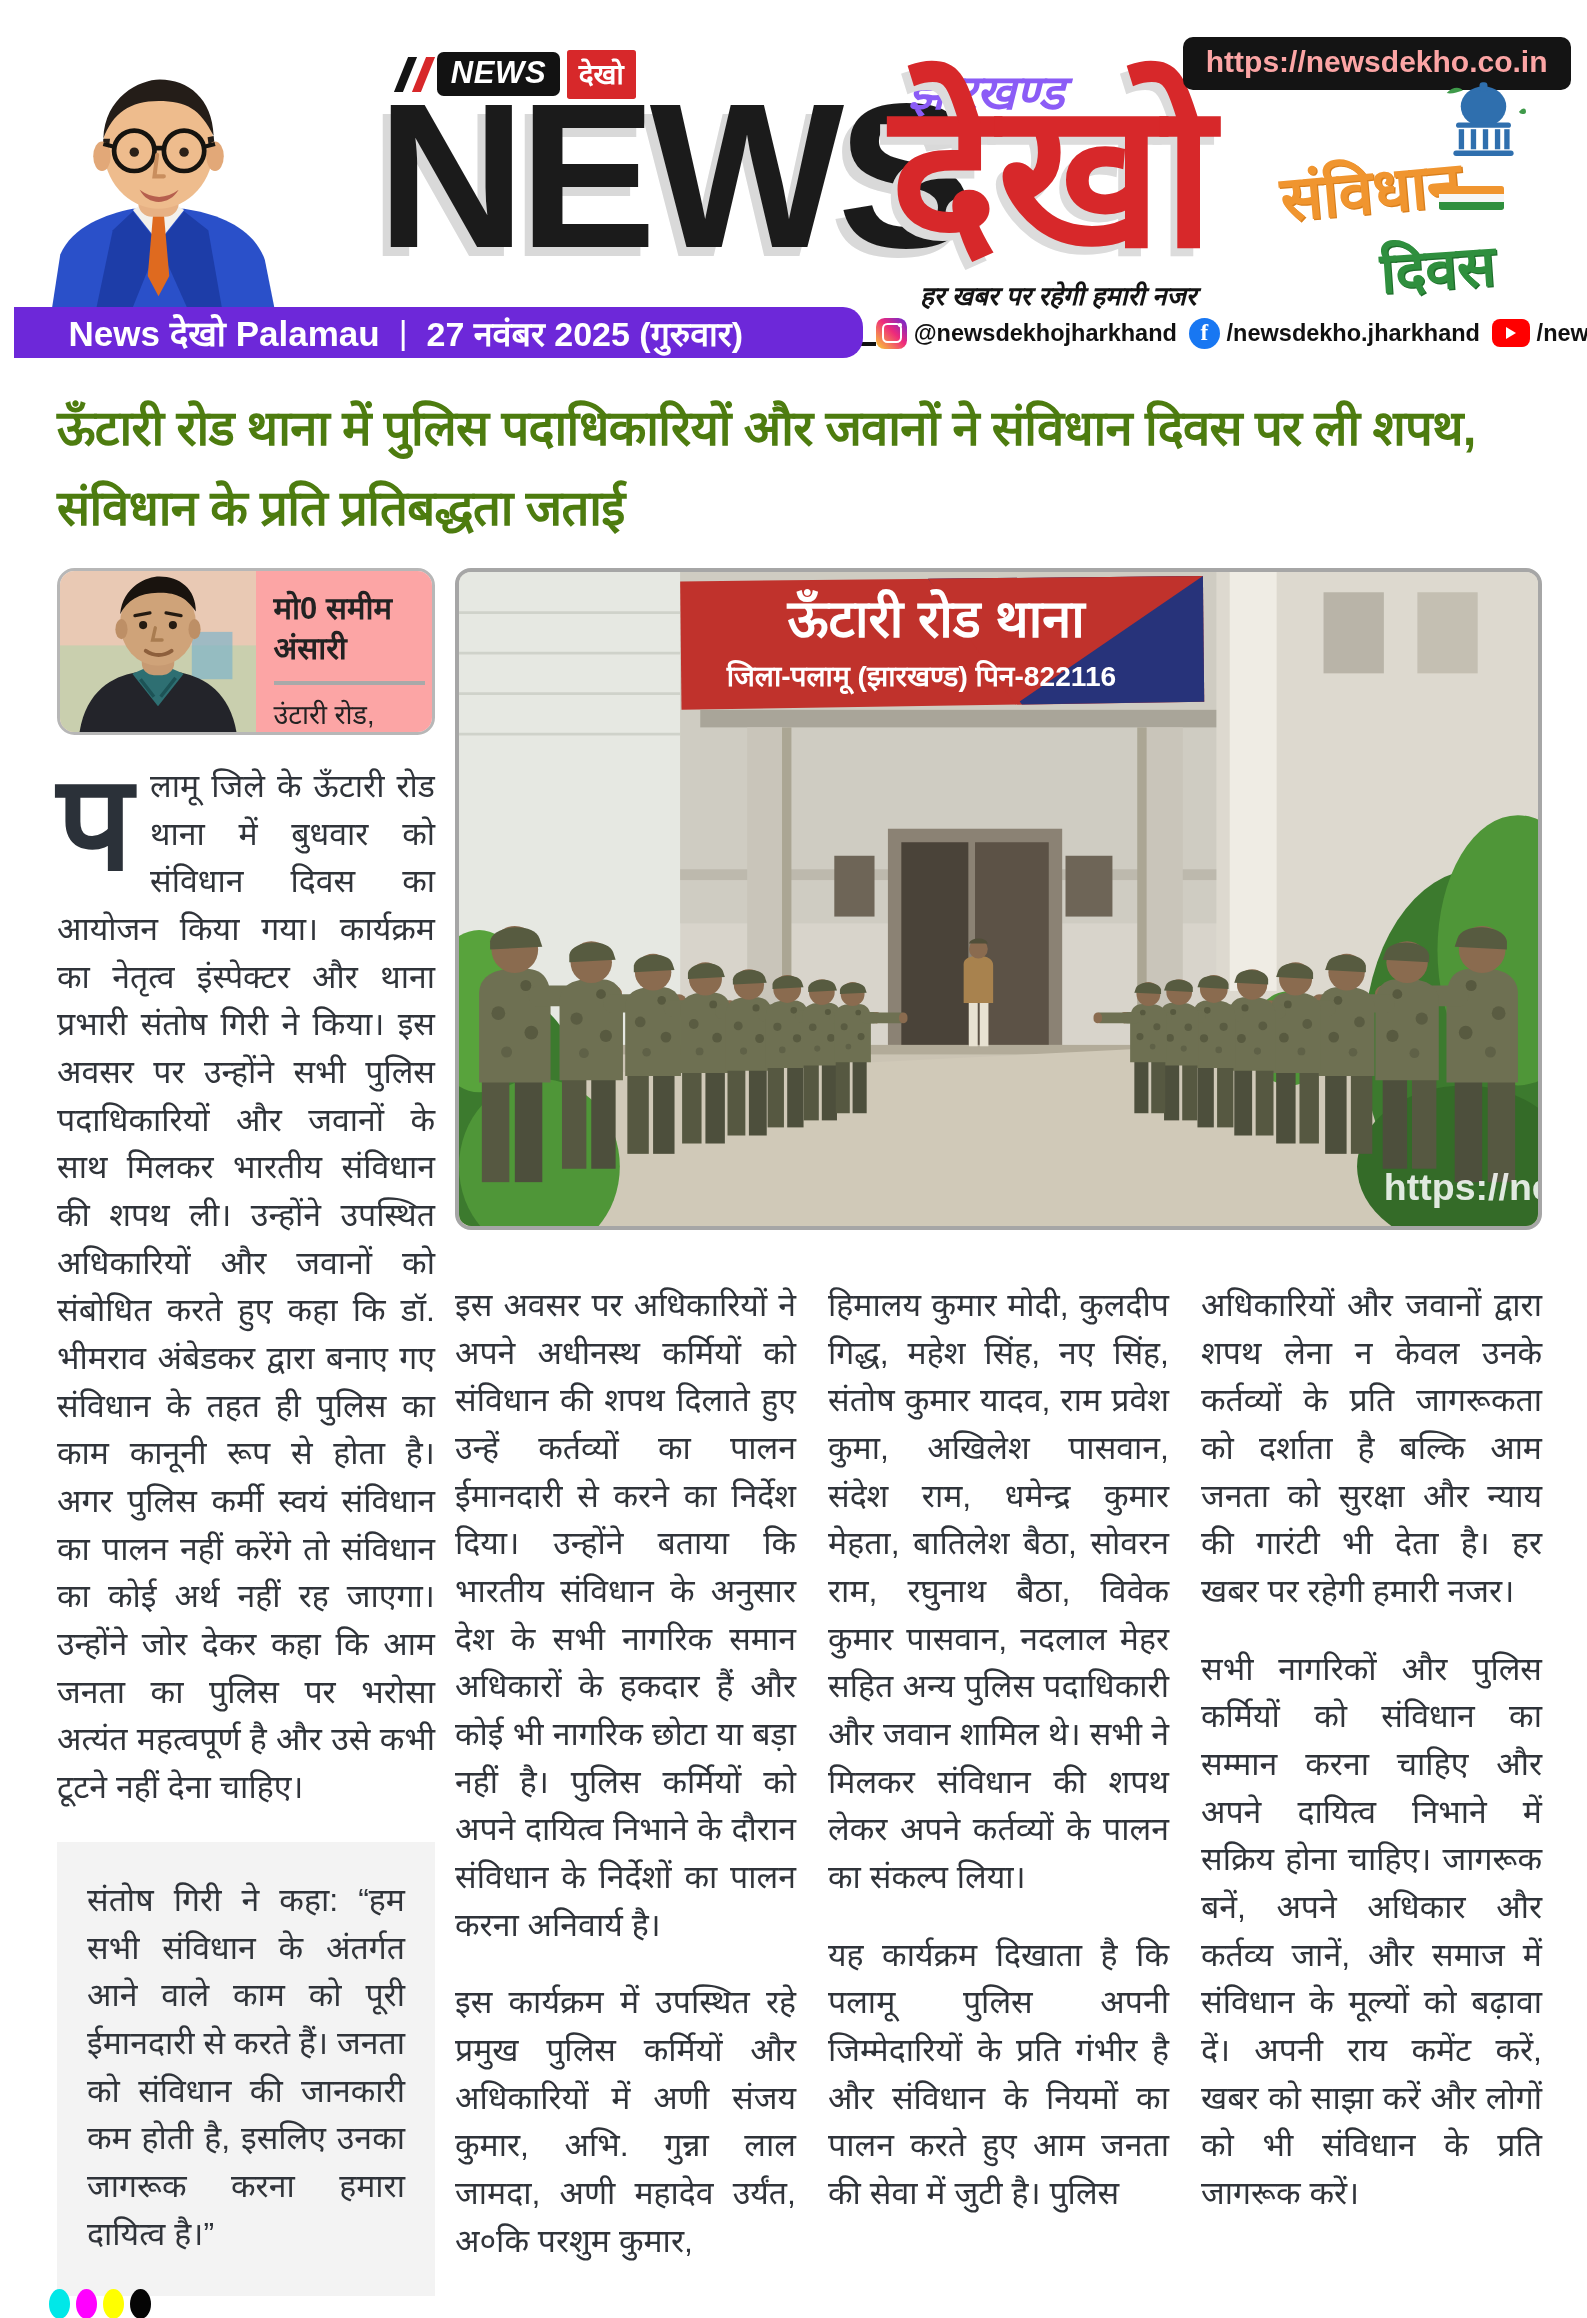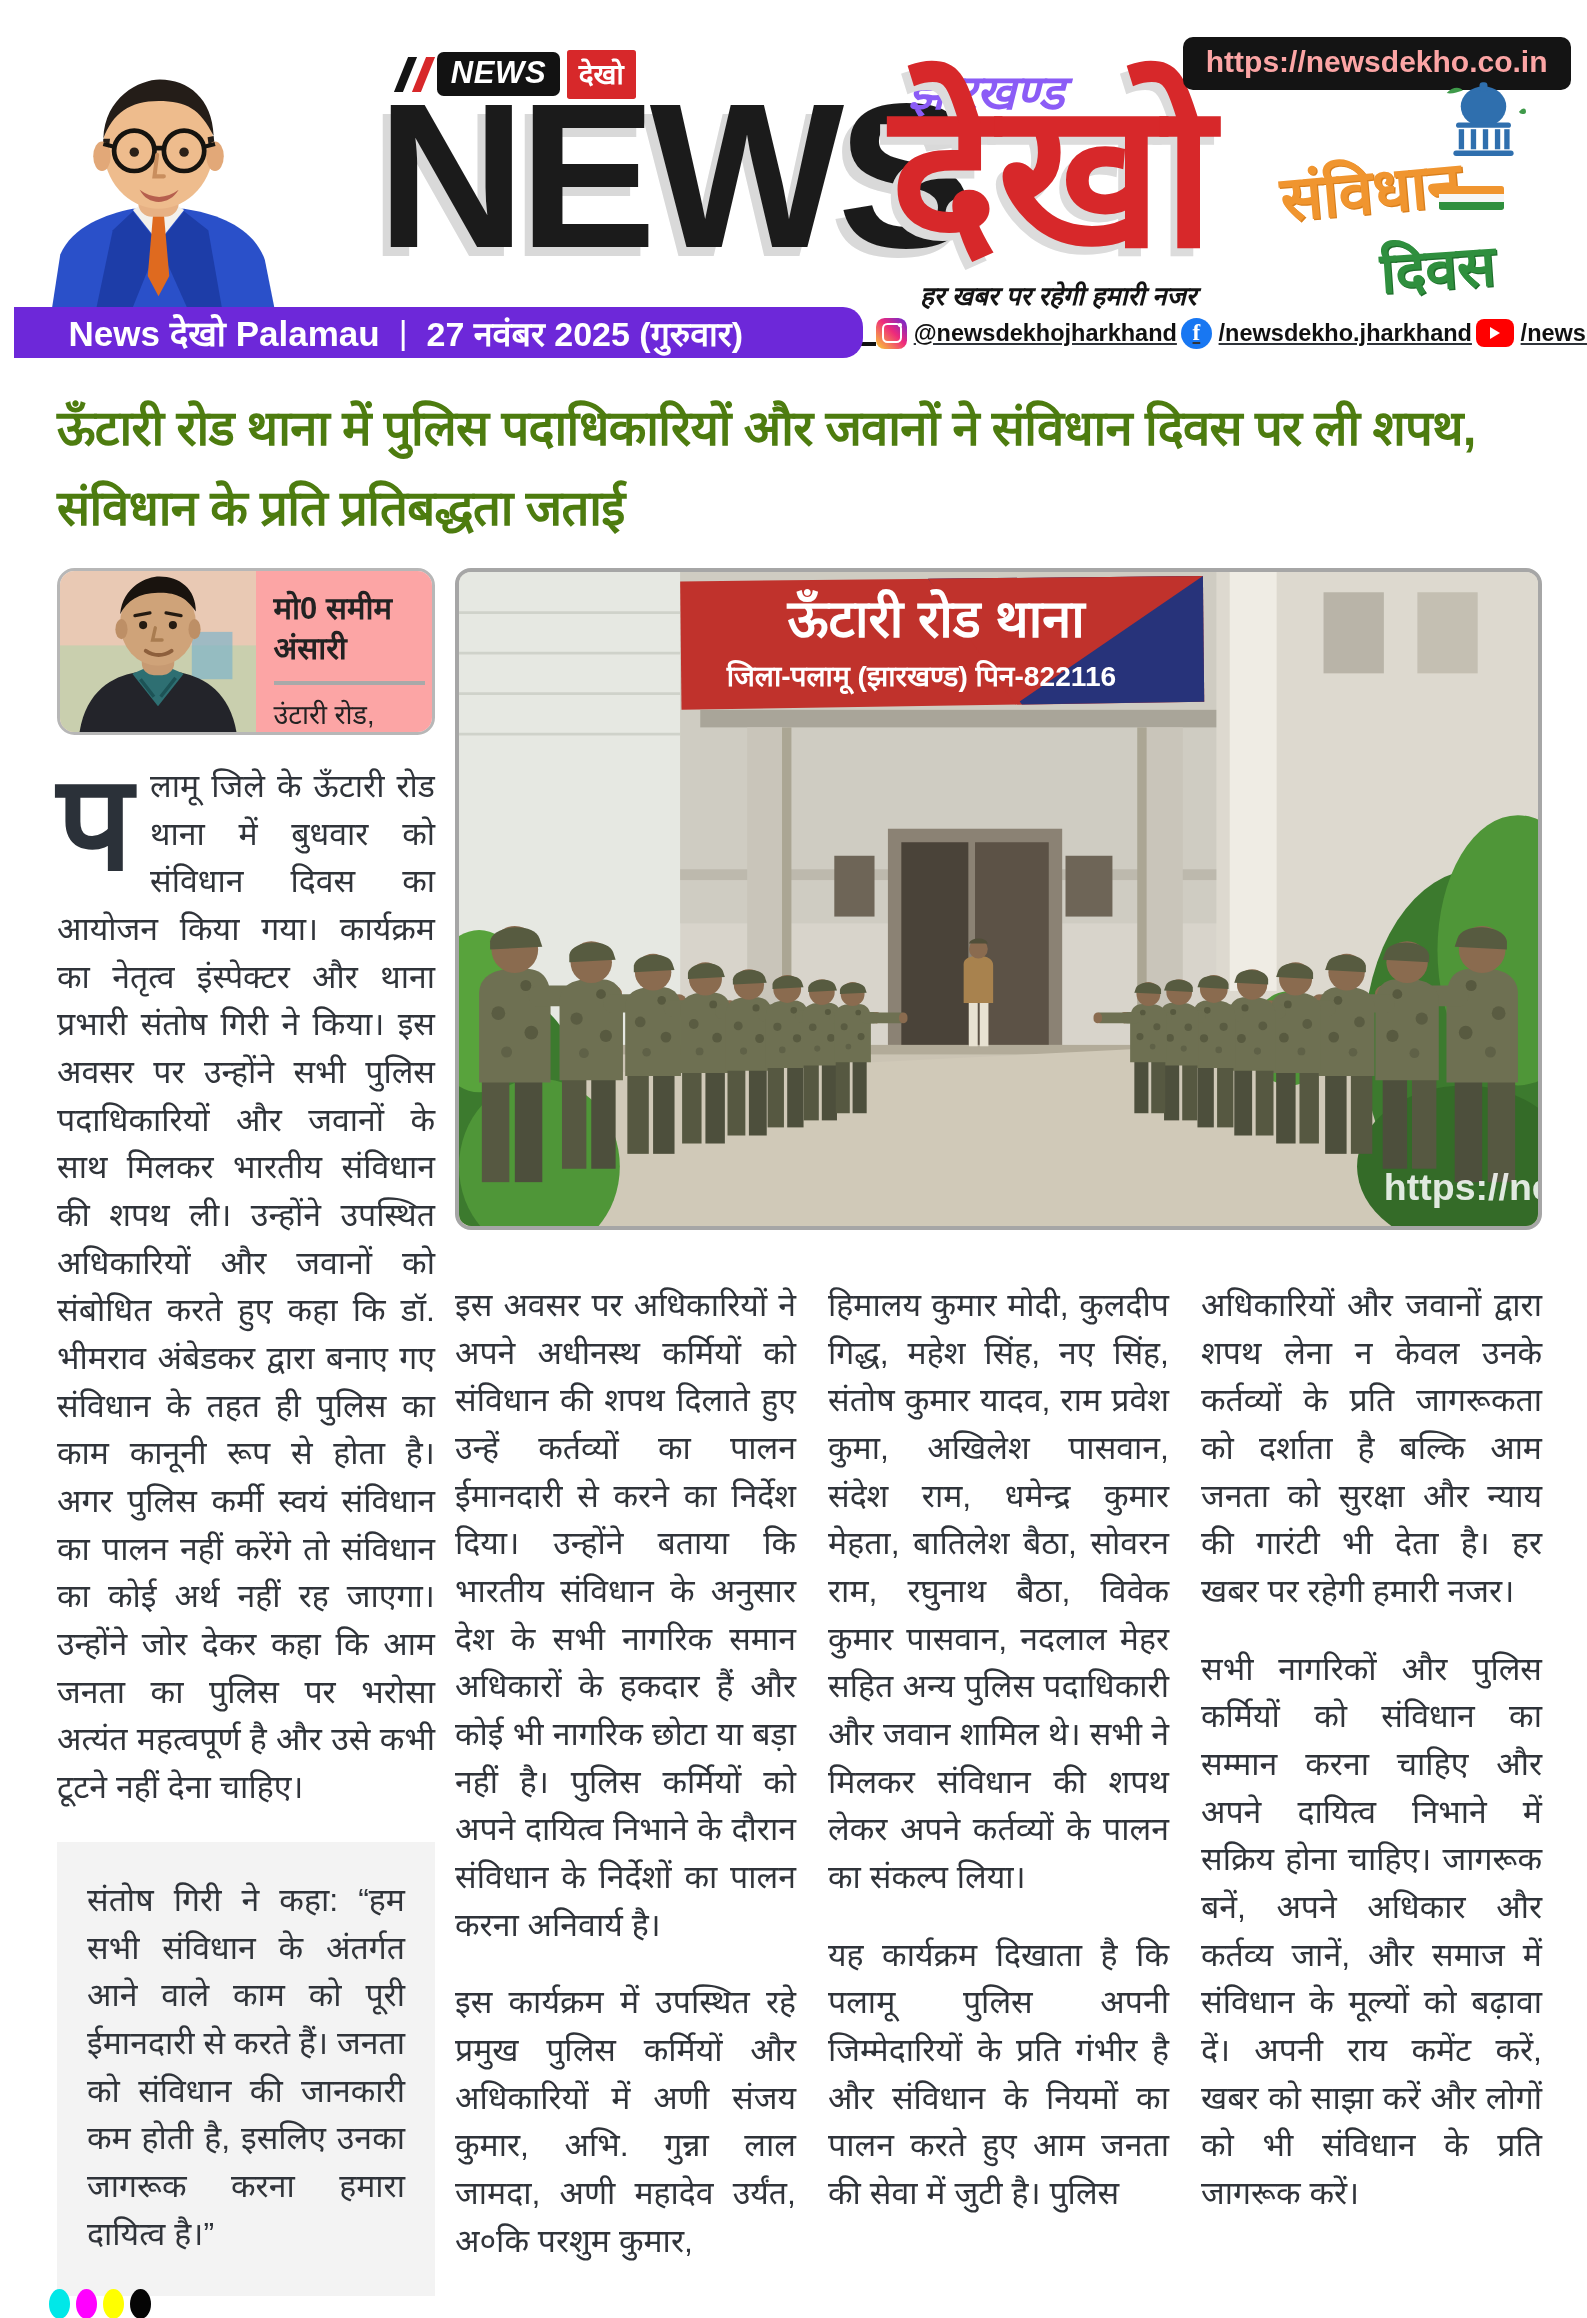--- a/index.html
+++ b/index.html
@@ -31,21 +31,21 @@
   .ev-saffron { background:#f0952f; border-radius:2.7px 2.7px 0 0;}
   .ev-white { background:#f6f6f6; }
   .ev-green { background:#2f8f3e; border-radius:0 0 2.7px 2.7px;}
   
   .edition-row { position:relative; height:58px; margin-top:1.3px; }
   .edition-rule { position:absolute; left:13.5px; right:9.4px; top:35px; height:4px; background:#101010; }
   .edition-bar { position:absolute; left:13.5px; top:0; width:849px; height:51px; background:#6d28d9; border-radius:0 20px 20px 0; display:flex; align-items:center; padding-left:55px; gap:19px; z-index:2;}
   .edition-bar .ed-name { color:#fff; font-size:35px; font-weight:700; }
   .edition-bar .ed-sep { color:#fff; font-size:34px; font-weight:300; }
   .edition-bar .ed-date { color:#fff; font-size:34px; font-weight:600; }
-  .social-row { position:absolute; left:876px; top:4px; right:5.4px; height:44px; display:flex; align-items:center; gap:4px; z-index:2; background:#fff;text-decoration:underline;}
+  .social-row { position:absolute; left:876px; top:4px; right:5.4px; height:44px; display:flex; align-items:center; gap:12px; z-index:2; background:#fff;}
   .social-item { display:flex; align-items:center; gap:6.7px; }
   .social-item .handle { font-size:23.5px; font-weight:800; color:#111; white-space:nowrap; }
   .ic { width:31px; height:31px; border-radius:50%; display:flex; align-items:center; justify-content:center; flex:none;}
   .ic-ig { border-radius:8.7px; background:linear-gradient(45deg,#f9ce34,#ee2a7b 55%,#6228d7); position:relative;}
   .ic-ig::before { content:""; width:16px; height:16px; border:2.7px solid #fff; border-radius:5.4px; }
   .ic-ig::after { content:""; position:absolute; right:5.4px; top:5.4px; width:3.4px; height:3.4px; background:#fff; border-radius:50%; }
   .ic-fb { background:#1877f2; color:#fff; font-size:23px; font-weight:800; font-family:"Liberation Serif",serif;}
   .ic-yt { width:38px; height:28px; border-radius:8px; background:#f00; }
   .ic-yt::before { content:""; border-left:10.8px solid #fff; border-top:6.7px solid transparent; border-bottom:6.7px solid transparent; }
   

